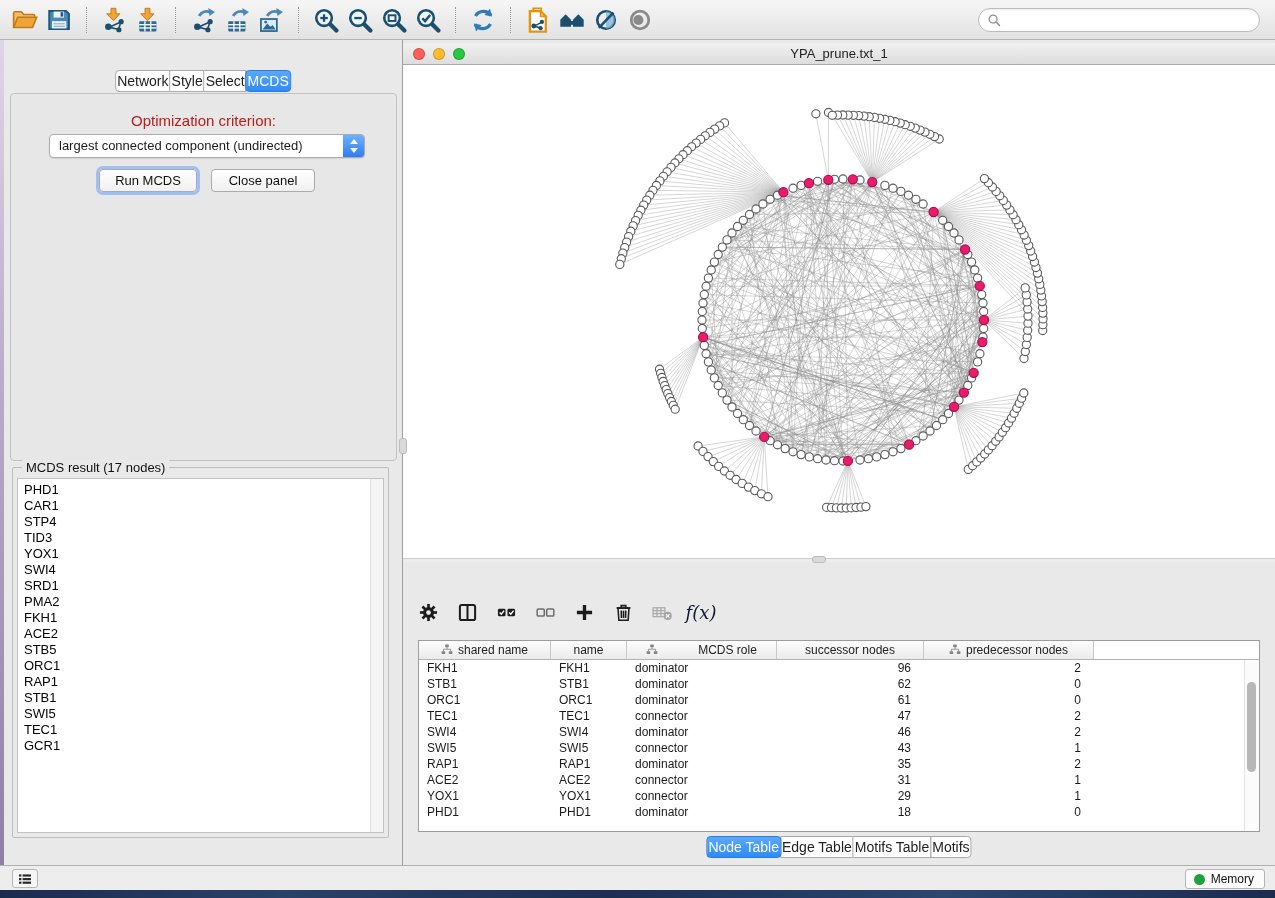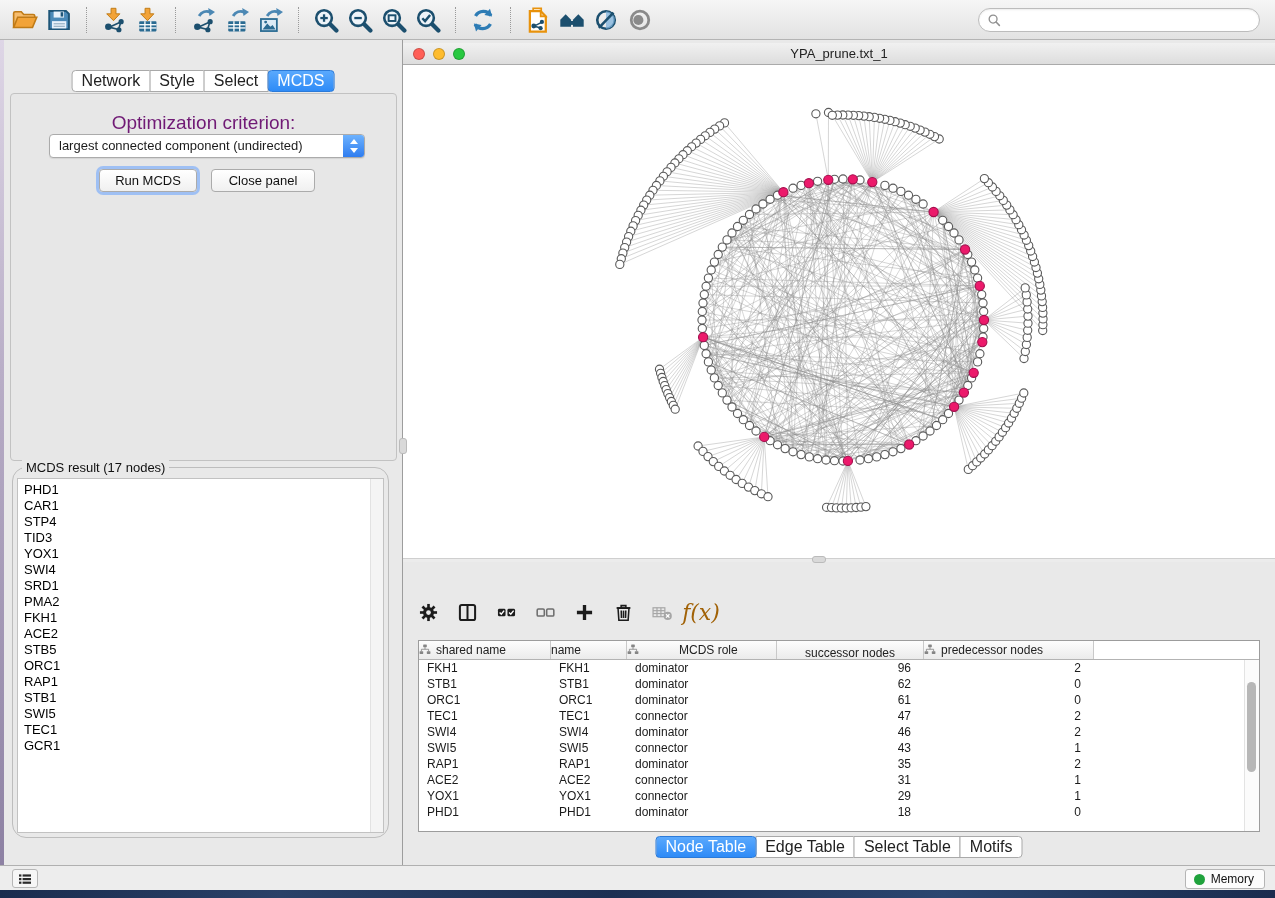--- a/index.html
+++ b/index.html
@@ -26,45 +26,45 @@
   
   .control-panel { position:absolute; left:4px; top:40px; width:399px; height:825px;
     background:#e9e9e9; border-right:1px solid #9d9d9d; }
   .panel-header { position:relative; height:26px; line-height:26px; font-size:13px; padding-left:10px; color:#111; }
   .win-controls { position:absolute; top:0; right:8px; height:26px; display:flex; align-items:center; gap:8px; }
   .win-float { width:10px; height:10px; border:1.5px solid #2c2c2c; display:inline-block; }
   .win-close { font-size:13px; font-weight:bold; color:#2c2c2c; line-height:10px; }
   .win-close::before { content:"\2715"; }
 
   .cp-tabs { position:absolute; top:30px; left:50%; transform:translateX(-50%); display:flex; height:22px; z-index:3; }
-  .seg-tab { background:#fff; border:1px solid #a9a9a9; margin-left:-1px; font-size:16px; color:#222;
-    padding:0 9px; line-height:20px; white-space:nowrap; }
+  .seg-tab { background:#fff; border:1px solid #a9a9a9; margin-left:-1px; font-size:14px; color:#222;
+    padding:0 1px; line-height:20px; white-space:nowrap; }
   .seg-tab:first-child { border-radius:4px 0 0 4px; margin-left:0; }
   .seg-tab:last-child { border-radius:0 4px 4px 0; }
   .seg-tab.selected { background:linear-gradient(#5aa9fd,#2e8bf7); border-color:#2b7ad8; color:#fff; border-radius:4px; z-index:4; }
 
   .cp-pane { position:absolute; left:6px; top:53px; width:387px; height:368px;
     background:#e7e7e7; border:1px solid #c2c2c2; border-radius:4px; }
-  .opt-label { position:absolute; top:18px; width:100%; text-align:center; font-size:19px; color:#701a75; }
+  .opt-label { position:absolute; top:18px; width:100%; text-align:center; font-size:15px; color:#b91c1c; }
   .opt-select { position:absolute; top:40px; left:38px; width:316px; height:24px; background:#fff;
     border:1px solid #ababab; border-radius:4px; font-size:13px; line-height:22px; padding-left:9px;
     box-shadow:0 1px 1px rgba(0,0,0,.08); }
   .opt-stepper { position:absolute; right:0px; top:0px; bottom:0px; width:21px;
     background:linear-gradient(#6db2fe,#2f7df0); border-radius:0 3px 3px 0; }
   .opt-stepper::before, .opt-stepper::after { content:""; position:absolute; left:50%; transform:translateX(-50%);
     border-left:4px solid transparent; border-right:4px solid transparent; }
   .opt-stepper::before { top:4px; border-bottom:5px solid #fff; }
   .opt-stepper::after { bottom:4px; border-top:5px solid #fff; }
   .cp-btn { position:absolute; top:75px; height:23px; background:linear-gradient(#ffffff,#f0f0f0);
     border:1px solid #ababab; border-radius:4px; font-size:13px; font-family:inherit; color:#111; }
   .btn-run { left:88px; width:98px; box-shadow:0 0 0 3px rgba(100,160,255,.55); }
   .btn-close-panel { left:200px; width:104px; }
 
   .mcds-fieldset { position:absolute; left:8px; top:427px; width:377px; height:371px;
-    border:1px solid #bdbdbd; border-radius:14px; }
+    border:1px solid #bdbdbd; border-radius:2px; }
   .mcds-legend { position:absolute; top:-8px; left:9px; background:#e9e9e9; padding:0 4px; font-size:13px; color:#111; }
   .mcds-list { position:absolute; left:4px; right:4px; top:10px; bottom:4px; background:#fff;
     border:1px solid #c2c2c2; overflow:hidden; }
   .mcds-item { font-size:13px; line-height:16px; padding-left:6px; color:#000; }
   .mcds-scroll { position:absolute; top:0; right:0; bottom:0; width:13px; background:#f4f4f4; border-left:1px solid #e2e2e2; }
 
   
   .network-panel { position:absolute; left:403px; top:40px; width:872px; height:518px; background:#e9e9e9; }
   .nw-titlebar { position:absolute; left:0; top:3px; right:0; height:22px;
     background:linear-gradient(#f1f1f1,#dddddd); border-bottom:1px solid #aaa; }
@@ -78,25 +78,25 @@
   .v-split-handle { position:absolute; left:399px; top:438px; width:8px; height:16px; background:#d9d9d9;
     border:1px solid #bbb; border-radius:3px; z-index:6; }
   .h-splitter { position:absolute; left:403px; top:558px; width:872px; height:4px; background:#ececec; border-top:1px solid #cfcfcf; }
   .h-split-handle { position:absolute; left:812px; top:556px; width:14px; height:7px; background:#d9d9d9;
     border:1px solid #bbb; border-radius:3px; z-index:6; }
 
   
   .table-panel { position:absolute; left:403px; top:562px; width:872px; height:303px; background:#e9e9e9; }
   .tp-toolbar { position:absolute; left:14px; top:30px; height:40px; display:flex; align-items:center; gap:17px; }
   .tp-btn { width:22px; height:22px; display:flex; align-items:center; justify-content:center; }
-  .fx { font-family:"DejaVu Serif", serif; font-style:italic; font-size:22px; color:#a16207; }
+  .fx { font-family:"DejaVu Serif", serif; font-style:italic; font-size:18px; color:#0f172a; }
 
   .tp-table { position:absolute; left:15px; top:78px; width:842px; height:192px; background:#fff; border:1px solid #9c9c9c; }
   .thead { display:flex; height:19px; border-bottom:1px solid #b3b3b3; }
-  .th { display:flex; align-items:center; gap:5px; font-size:12px; color:#222;
+  .th { display:flex; align-items:center; justify-content:center; gap:5px; font-size:12px; color:#222;
     background:linear-gradient(#fdfdfd,#ebebeb); border-right:1px solid #c9c9c9; overflow:hidden; white-space:nowrap; }
   .th.filler { background:#fff; border-right:none; flex:1; }
   .tbody { position:absolute; left:0; right:15px; top:19px; bottom:0; overflow:hidden; }
   .tr { display:flex; height:16px; }
   .td { font-size:12px; line-height:16px; padding-left:8px; white-space:nowrap; overflow:hidden; }
   .td.num { text-align:right; padding-right:13px; padding-left:0; }
   .tp-scroll { position:absolute; right:0; top:19px; bottom:0; width:15px; background:#fbfbfb; border-left:1px solid #e3e3e3; }
   .tp-thumb { position:absolute; left:2px; top:22px; width:9px; height:90px; background:#b7b7b7; border-radius:5px; }
 
   .tp-tabs { position:absolute; top:274px; left:50%; transform:translateX(-50%); display:flex; height:21px;align-items:center; }
@@ -1311,21 +1311,21 @@
         </div>
       </div>
     <div class="tp-scroll">
       <div class="tp-thumb"></div>
     </div>
   </div>
 
   <div class="tp-tabs">
       <span class="seg-tab selected">Node Table</span>
       <span class="seg-tab">Edge Table</span>
-      <span class="seg-tab">Select Table</span>
+      <span class="seg-tab">Motifs Table</span>
       <span class="seg-tab">Motifs</span>
     </div>
 </div>
 
 <div class="status-bar">
   <div class="list-btn">
     <span>
         <svg viewBox="0 0 16 16" width="16" height="16">
           <g fill="#2b2b2b">
             <rect x="2" y="3.4" width="2.4" height="2.2"></rect>

